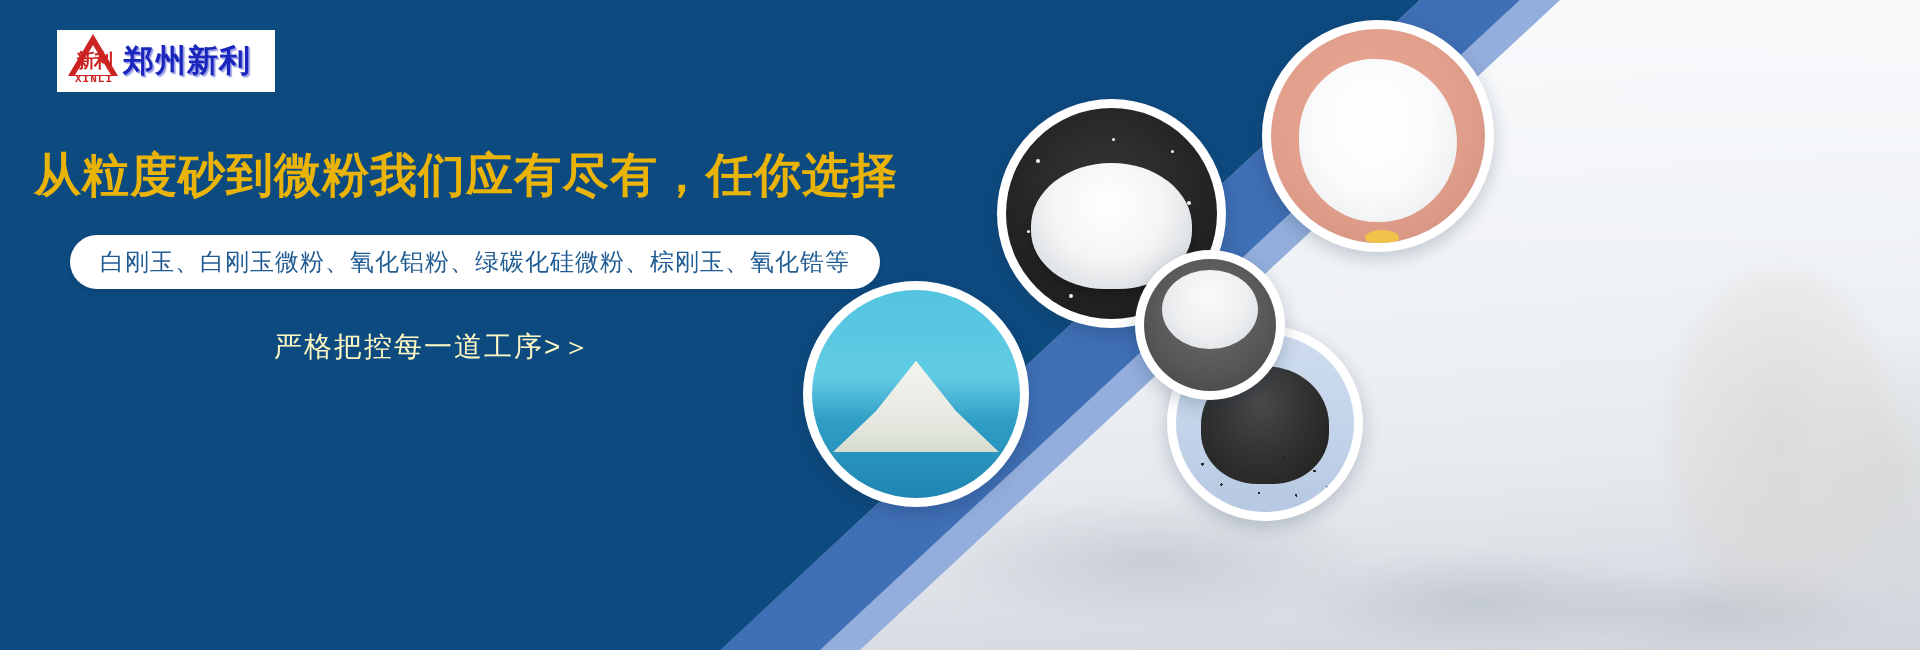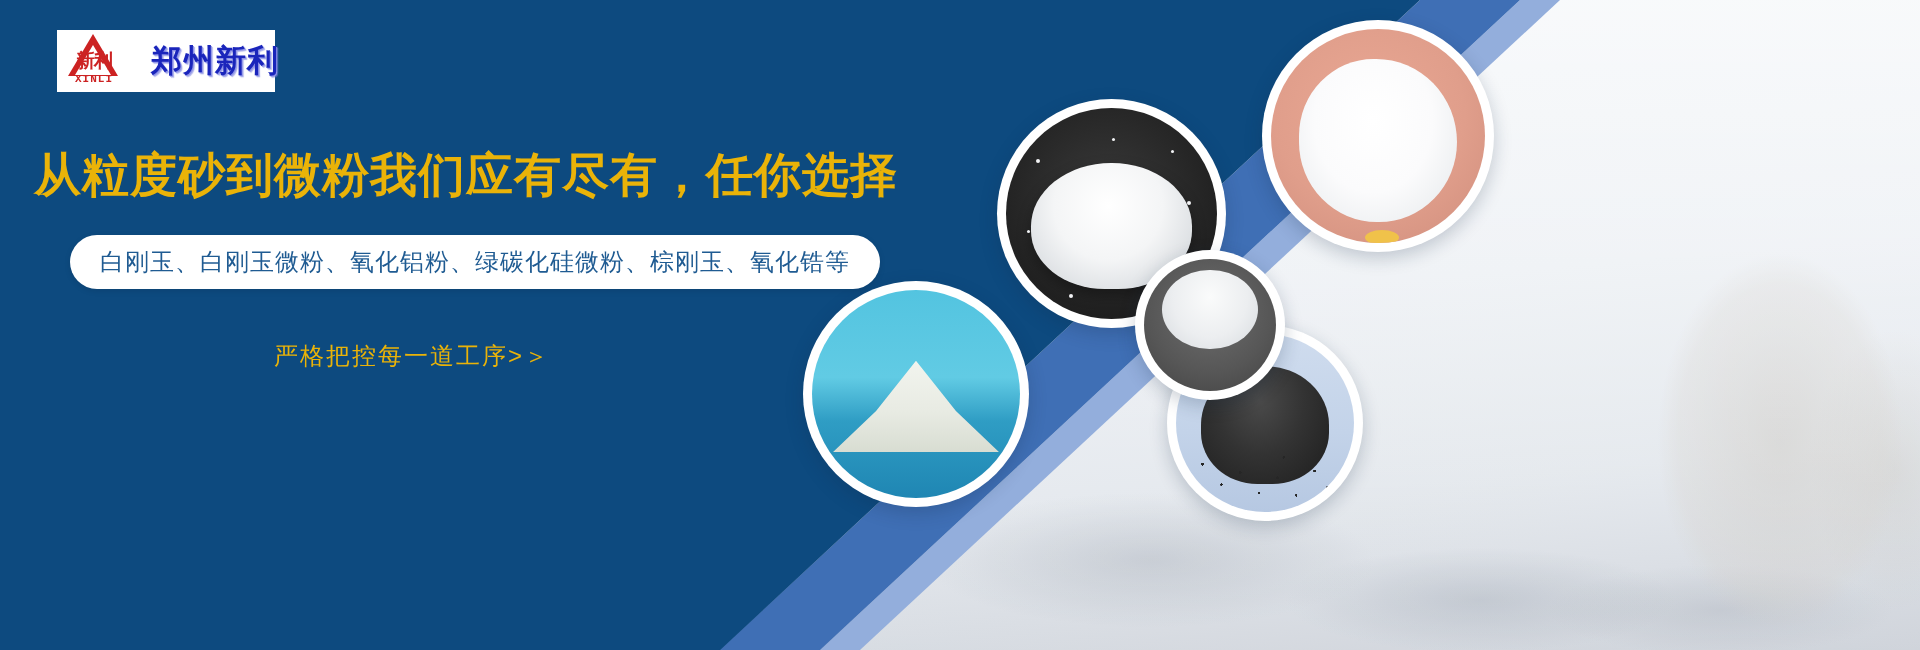--- a/index.html
+++ b/index.html
@@ -58,21 +58,20 @@
     clip-path:polygon(1520px 0, 1560px 0, 860px 650px, 820px 650px);
   }
 
   
   .logo-box {
     position:absolute; left:57px; top:30px;
     width:218px; height:62px;
     background:#ffffff;
     display:flex; align-items:center;
     padding-left:8px;
-    gap:20px;
   }
   .logo-mark {
     position:relative; width:58px; height:56px; flex:0 0 58px;
   }
   .logo-tri {
     position:absolute; left:3px; top:1px;
     width:0; height:0;
     border-left:25px solid transparent;
     border-right:25px solid transparent;
     border-bottom:42px solid #cc2222;
@@ -94,21 +93,21 @@
   .logo-en {
     position:absolute; left:0; top:40px;
     width:58px; text-align:center;
     font-size:11px; font-weight:bold; color:#cc2222;
     letter-spacing:1px; line-height:12px;font-family:Liberation Mono, monospace;
   }
   .logo-text {
     font-size:31px; font-weight:bold;
     color:#1a25bb;
     letter-spacing:1px;
-    margin-left:8px;
+    margin-left:0;
     text-shadow:1px 1px 0 #8e93e8, 2px 2px 1px rgba(120,126,220,.6);
     white-space:nowrap;
   }
 
   
   .headline {
     position:absolute; left:34px; top:146px;
     font-size:47px; font-weight:bold;
     color:#eab308;
     letter-spacing:1px;
@@ -128,24 +127,23 @@
   }
   .pill-text {
     font-size:24px; color:#1f5b92;
     letter-spacing:1px;
     white-space:nowrap;
   }
 
   
   .subline {
     position:absolute; left:274px; top:328px;
-    font-size:24px; color:#eab308;
+    font-size:28px; color:#fef9c3;
     letter-spacing:2px;
     white-space:nowrap;
-    margin-top:12px;
   }
 
   
   .circ {
     position:absolute;
     border-radius:50%;
     background:#ffffff;
     box-shadow:0 6px 18px rgba(20,40,70,.22);
     padding:9px;
   }

